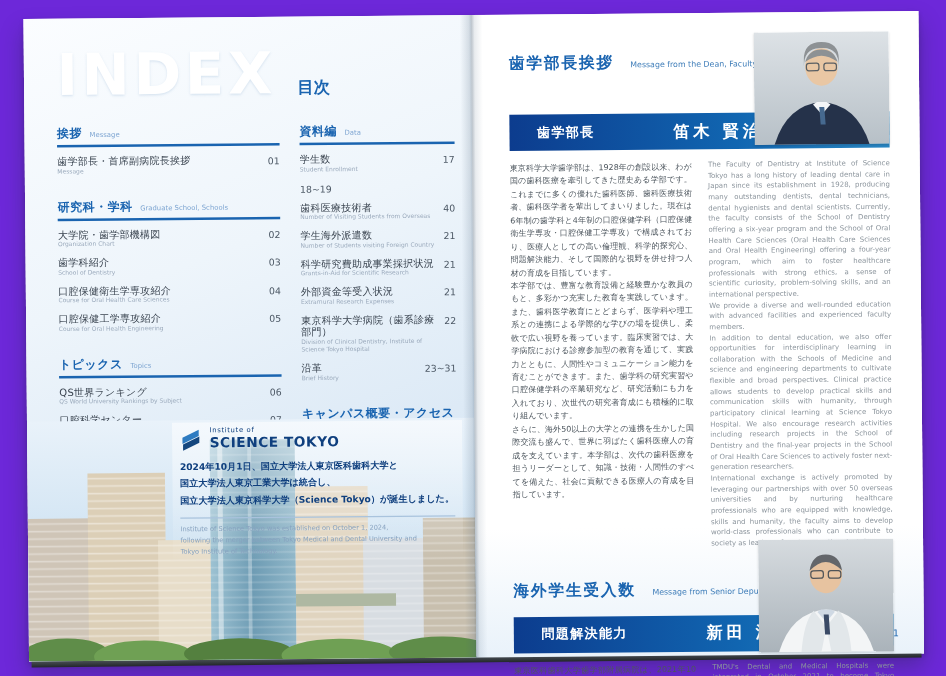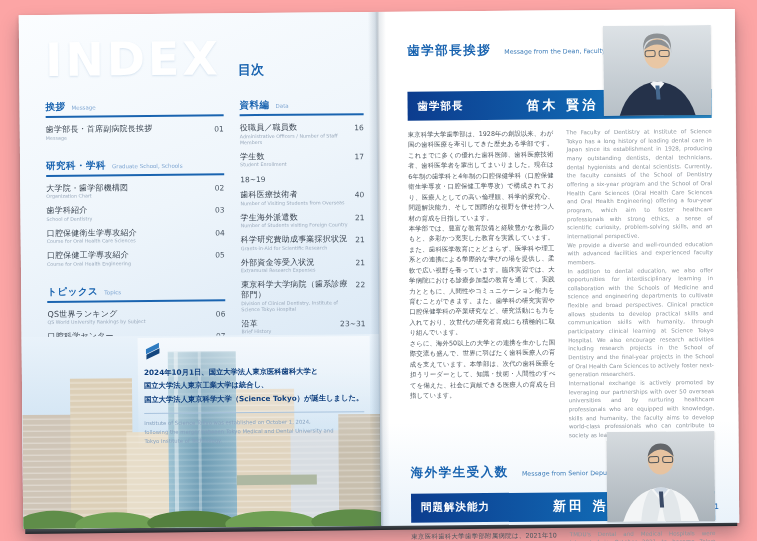--- a/index.html
+++ b/index.html
@@ -1,17 +1,17 @@
 <!DOCTYPE html>
 <html><head>
 <meta charset="utf-8">
 <style>
   html,body{margin:0;padding:0;background:#ffffff;}
   body{width:757px;height:541px;overflow:hidden;font-family:"DejaVu Sans","Liberation Sans",sans-serif;}
-  .stage{position:relative;width:757px;height:541px;background:#fca5a5;}
+  .stage{position:relative;width:757px;height:541px;background:#6d28d9;}
   .spread{position:absolute;left:21px;top:12px;width:716px;height:514px;display:flex;
     transform:rotate(-0.5deg);box-shadow:0 10px 18px rgba(30,40,55,.35),0 2px 4px rgba(0,0,0,.2);
     background:#fff;}
   .spread::after{content:"";position:absolute;left:2px;right:2px;bottom:-4px;height:5px;
     background:linear-gradient(180deg,#4a5056,#23272b);transform:skewY(-.15deg);z-index:-1;}
   .gutter{position:absolute;left:50%;top:0;bottom:0;width:18px;margin-left:-9px;z-index:5;pointer-events:none;
     background:linear-gradient(90deg,rgba(40,70,100,0) 0%,rgba(70,95,120,.18) 40%,rgba(45,70,95,.30) 52%,rgba(70,95,120,.12) 65%,rgba(40,70,100,0) 100%);}
 
   
   .page-left{position:relative;flex:0 0 358px;overflow:hidden;
@@ -48,21 +48,21 @@
   
   .page-right{position:relative;flex:1;padding:28px 24px 18px 30px;
     background:linear-gradient(180deg,#ffffff 0%,#ffffff 80%,#e9f2fa 100%);}
   .message-section{position:relative;}
   .msg-head .h-jp{font-size:12.5px;font-weight:bold;color:#1a64b0;letter-spacing:1.5px;}
   .msg-head .h-en{font-size:6.3px;color:#3d7cb8;margin-left:8px;}
   .banner{display:flex;align-items:center;height:29px;padding-left:10px;
     background:linear-gradient(90deg,#0c3c8e 0%,#1166b1 60%,#2a87c3 100%);color:#fff;}
   .sec1 .banner{margin-top:32px;}
   .sec2 .banner{margin-top:12px;}
-  .banner .role{font-size:10.5px;font-weight:bold;letter-spacing:1px;margin-right:16px;}
+  .banner .role{font-size:10.5px;font-weight:bold;letter-spacing:1px;margin-right:16px;margin-left:12px;}
   .banner .name{font-size:13px;font-weight:bold;letter-spacing:3px;margin-left:47px;}
   .banner .name-en{font-size:6px;margin-left:12px;opacity:.85;letter-spacing:.5px;}
   .portrait{position:absolute;right:0;width:108px;height:90px;z-index:3;box-shadow:0 1px 2px rgba(0,0,0,.15);}
   .sec1 .portrait{top:-12px;}
   .sec2 .portrait{top:-28px;}
   .portrait svg{display:block;width:100%;height:100%;}
   .msg-body{display:flex;gap:13px;margin-top:9px;}
   .msg-body .col{flex:1;}
   .body-jp{font-size:6.4px;color:#4d565e;line-height:1.63;white-space:pre-line;text-align:justify;}
   .body-en{font-size:5.6px;color:#8b949c;line-height:1.55;white-space:pre-line;text-align:justify;}
@@ -199,27 +199,20 @@
   </div>
 </div>
   </section>
 </div>
         <div class="toc-col toc-col2" id="toc-col-2">
   <section class="toc-section">
     <div class="toc-section-head">
       <span class="sec-jp">資料編</span><span class="sec-en">Data</span>
     </div>
     <div class="toc-items">
-  <div class="toc-item">
-    <span class="t">
-                    <span class="jp">役職員／職員数</span>
-                    <span class="en">Administrative Officers / Number of Staff Members</span>
-                  </span>
-    <span class="pg">16</span>
-  </div>
 
   <div class="toc-item">
     <span class="t">
                     <span class="jp">学生数</span>
                     <span class="en">Student Enrollment</span>
                   </span>
     <span class="pg">17</span>
   </div>
 
 
@@ -343,20 +336,24 @@
           <ellipse cx="248" cy="189" rx="46" ry="13" fill="#6fa054"></ellipse>
           <ellipse cx="330" cy="187" rx="42" ry="12" fill="#5f8d49"></ellipse>
         </svg>
 
         <div class="logo-block">
           <div class="logo-row">
             <svg class="logo-mark" viewBox="0 0 16 16">
               <path d="M2 6.4 L13.6 0.8 L13.6 5.2 L2 10.8 Z" fill="#2e7bc1"></path>
               <path d="M2.4 11.2 L14 5.6 L14 10 L2.4 15.6 Z" fill="#14467e"></path>
             </svg>
+            <div class="logo-text">
+              <span class="l1">Institute of</span>
+              <span class="l2">SCIENCE TOKYO</span>
+            </div>
           </div>
           <p class="merger-jp">2024年10月1日、国立大学法人東京医科歯科大学と
 国立大学法人東京工業大学は統合し、
 国立大学法人東京科学大学（Science Tokyo）が誕生しました。</p>
           <p class="merger-en">Institute of Science Tokyo was established on October 1, 2024,
 following the merger between Tokyo Medical and Dental University and
 Tokyo Institute of Technology.</p>
         </div>
       </div>
     </div>

